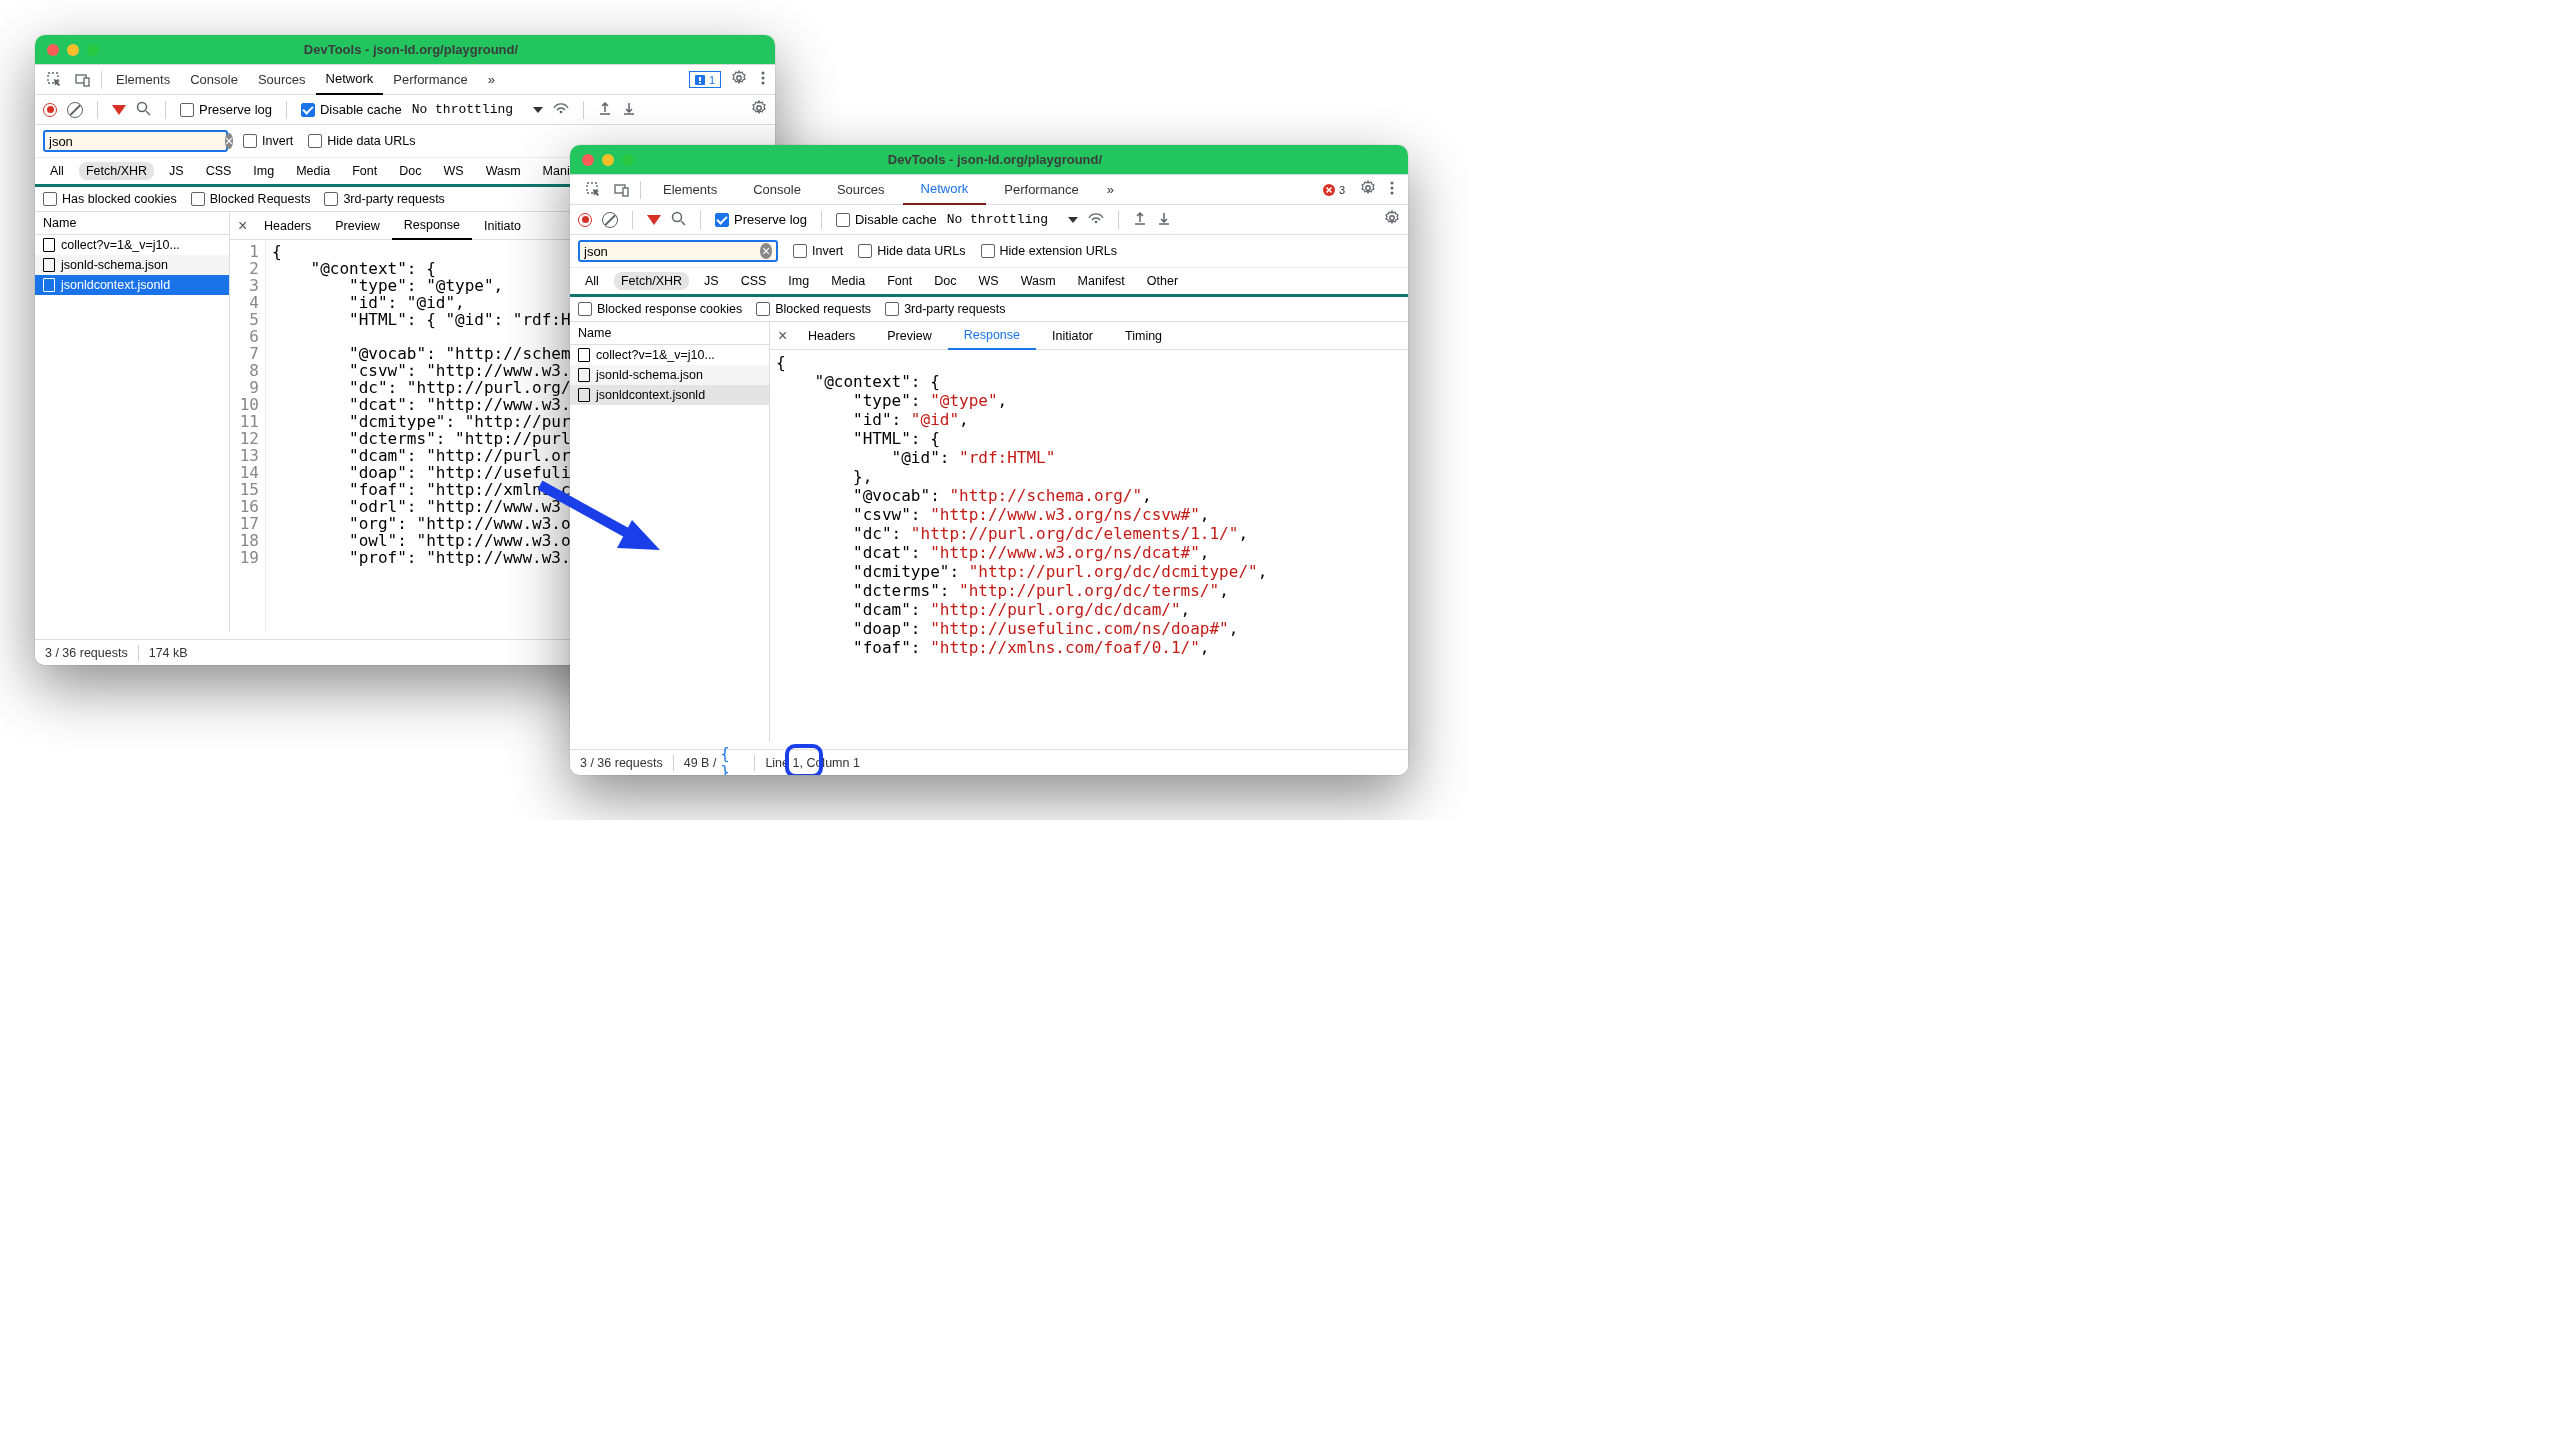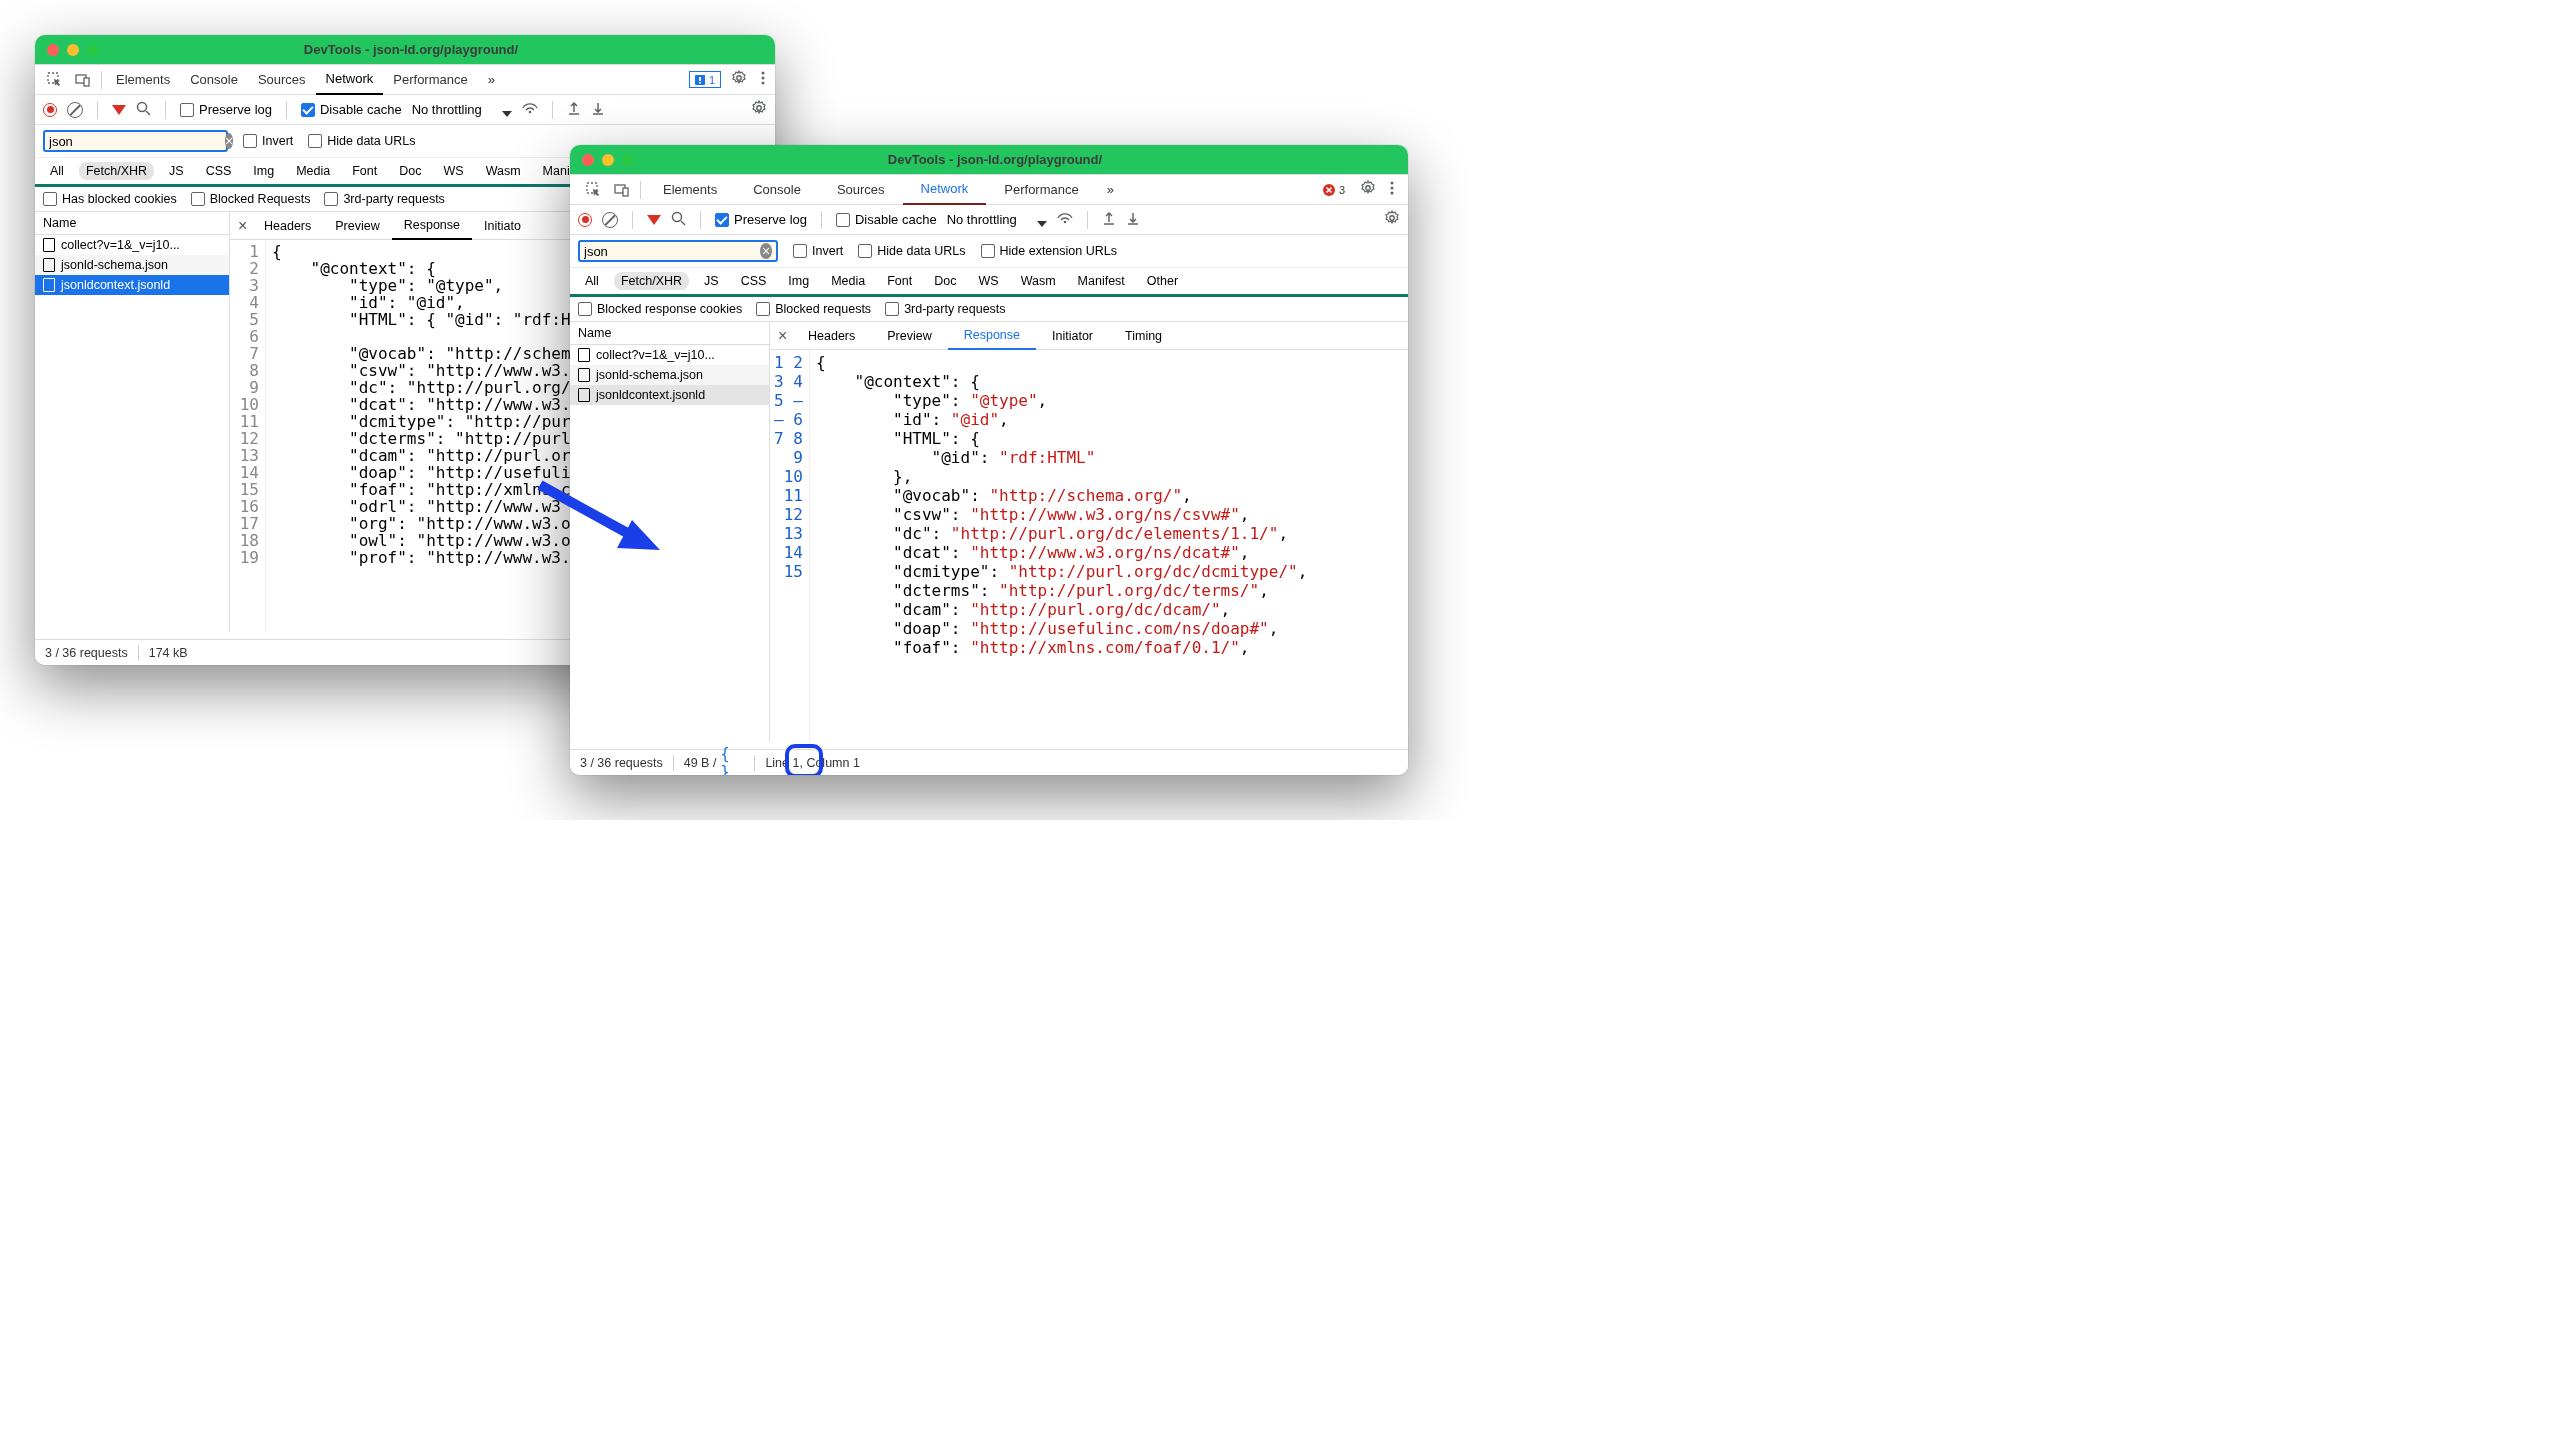--- a/index.html
+++ b/index.html
@@ -82,21 +82,21 @@
 .chk:checked::after {
   content: "";
   position: absolute;
   left: 3px; top: 0px;
   width: 4px; height: 8px;
   border: solid #fff;
   border-width: 0 2px 2px 0;
   transform: rotate(45deg);
 }
 .lbl { display: inline-flex; align-items: center; gap: 5px; }
-.select { display:flex; align-items:flex-end; gap:20px; }
+.select { display:flex; align-items:center; gap:20px;font-family:Liberation Mono, monospace; }
 .triangle-down { width: 0; height:0; border-left:5px solid transparent; border-right:5px solid transparent; border-top:6px solid #333; }
 .filter-row {
   display:flex; align-items:center; padding: 5px 8px; gap: 15px;
   border-bottom: 1px solid #eee;
   font-size: 12.5px;
 }
 .filter-input {
   display:flex; align-items:center;
   border: 2px solid #1a73e8;
   border-radius: 3px;
@@ -605,37 +605,20 @@
     <div class="detail-col">
       <div class="detail-tabs">
         <div class="xbtn">×</div>
         <div class="dtab" style="padding:0 16px">Headers</div>
         <div class="dtab" style="padding:0 16px">Preview</div>
         <div class="dtab active-blue" style="padding:0 16px">Response</div>
         <div class="dtab" style="padding:0 16px">Initiator</div>
         <div class="dtab" style="padding:0 16px">Timing</div>
       </div>
       <div class="code-area" style="line-height:19px;">
-        <div class="gutter blue" id="g2" style="line-height:19px;">1
-2
-3
-4
-5
-–
-–
-6
-7
-8
-9
-10
-11
-12
-13
-14
-15</div>
         <div class="code" id="c2" style="line-height:19px;">{
     <span class="k">"@context"</span>: {
         <span class="k">"type"</span>: <span class="s">"@type"</span>,
         <span class="k">"id"</span>: <span class="s">"@id"</span>,
         <span class="k">"HTML"</span>: {
             <span class="k">"@id"</span>: <span class="s">"rdf:HTML"</span>
         },
         <span class="k">"@vocab"</span>: <span class="s">"http://schema.org/"</span>,
         <span class="k">"csvw"</span>: <span class="s">"http://www.w3.org/ns/csvw#"</span>,
         <span class="k">"dc"</span>: <span class="s">"http://purl.org/dc/elements/1.1/"</span>,

